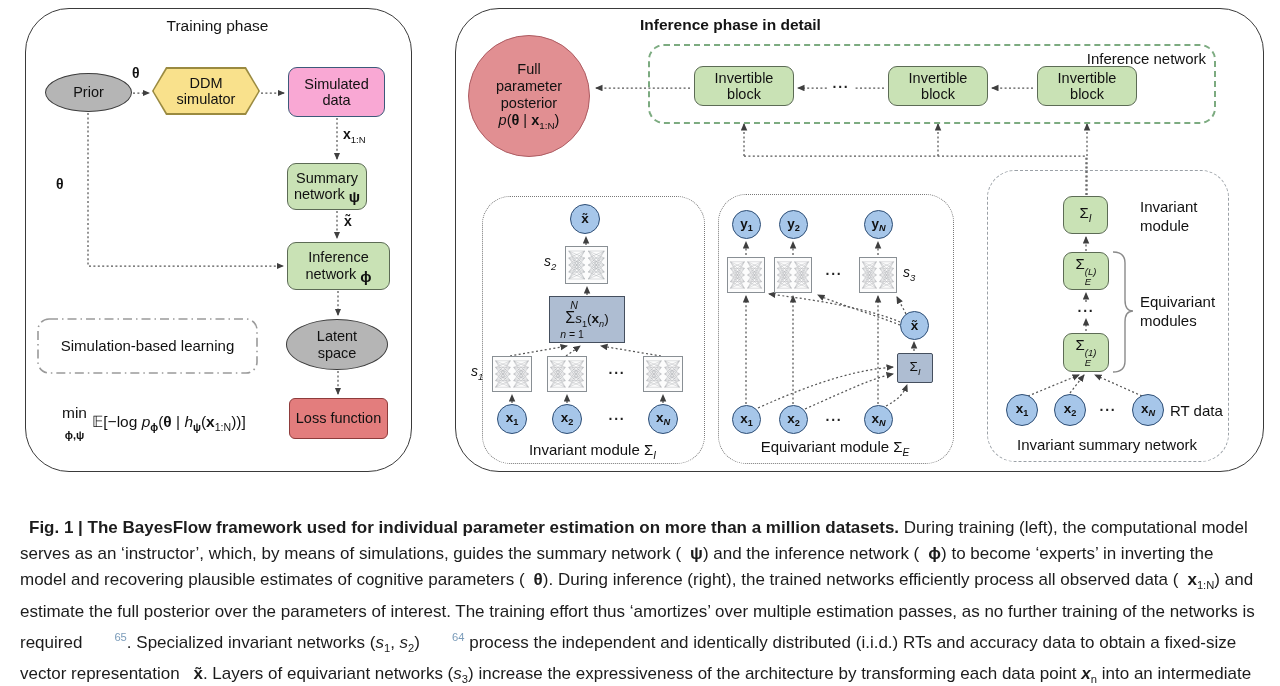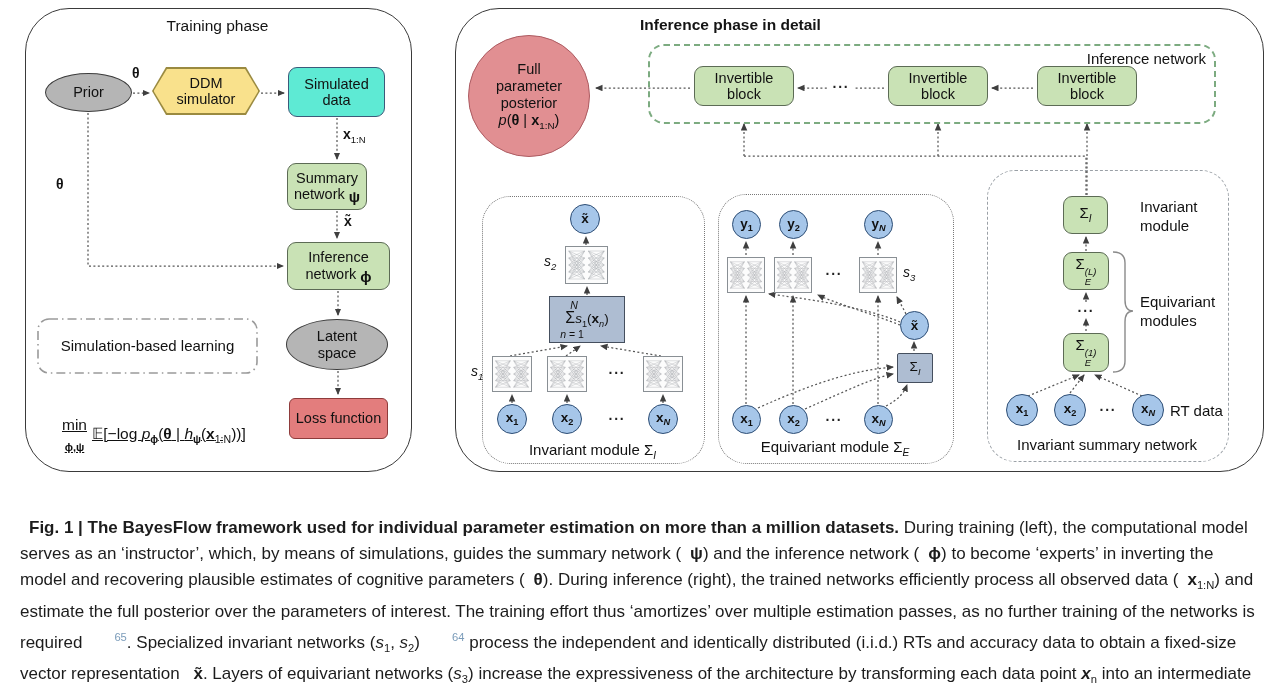--- a/index.html
+++ b/index.html
@@ -4,21 +4,21 @@
 <style>
   html,body{margin:0;padding:0;background:#fff;}
   body{width:1280px;height:686px;position:relative;font-family:"Liberation Sans",sans-serif;color:#111;}
   .panel{position:absolute;border:1.6px solid #3a3a3a;border-radius:44px;background:#fff;z-index:0;}
   #overlay{position:absolute;left:0;top:0;z-index:1;pointer-events:none;}
   .node{position:absolute;display:flex;flex-direction:column;align-items:center;justify-content:center;
         text-align:center;font-size:14.5px;line-height:1.12;z-index:2;box-sizing:border-box;}
   .rect{border:1.5px solid;border-radius:9px;}
   .ellipse{border:1.6px solid #3d3d3d;border-radius:50%;background:#b5b5b5;}
   .green{background:#c9e2b5;border-color:#5c6b55;}
-  .blue{background:#5eead4;border-color:#3c5a7a;}
+  .blue{background:#f9a8d4;border-color:#3c5a7a;}
   .red{background:#e37d7d;border-color:#8e3b3b;border-radius:6px;}
   .slate{background:#aebdd2;border-color:#454f5e;border-radius:2px;}
   .hexo{position:absolute;z-index:2;background:#9a8a40;clip-path:polygon(13% 0,87% 0,100% 50%,87% 100%,13% 100%,0 50%);}
   .hexi{position:absolute;inset:1.6px;background:#f9e18c;clip-path:polygon(13% 0,87% 0,100% 50%,87% 100%,13% 100%,0 50%);
         display:flex;flex-direction:column;align-items:center;justify-content:center;font-size:14.5px;line-height:1.12;}
   .circle{border-radius:50%;border:1.6px solid #2e4e75;background:#a6c6e9;font-weight:700;font-size:13.5px;}
   .circle sub, .nodesub{font-size:68%;vertical-align:-0.3em;}
   .bigcircle{border-radius:50%;border:1.6px solid #ad5c62;background:#e18f92;}
   .title{position:absolute;font-size:15.5px;color:#141414;z-index:2;}
   .dashgreen{position:absolute;border:2px dashed #7cab80;border-radius:16px;z-index:1;}
@@ -158,21 +158,21 @@
 </div>
 
 <div class="node rect red" style="left:289px;top:398px;width:99px;height:41px;">
     <span>Loss function</span>
   </div>
 
 <div class="node" style="left:38px;top:319px;width:219px;height:54px;font-size:15px;">
     <span>Simulation-based learning</span>
   </div>
 
-<div class="formula" style="left:62px;top:418px;height:34px;text-decoration:underline;">
+<div class="formula" style="left:62px;top:406px;height:34px;">
   <span class="minstack">
     <span>min</span>
     <span class="msub">ϕ,ψ</span>
   </span>
   <span><span>𝔼[−log </span><i>p</i><sub class="sym">ϕ</sub><span>(</span><b>θ</b><span> | </span><i>h</i><sub class="sym">ψ</sub><span>(</span><b>x</b><sub>1:N</sub><span>))]</span></span>
 </div>
 
 <div class="panel" style="left:455px;top:8px;width:807px;height:462px;"></div>
 <div class="title" style="left:640px;top:16px;width:370px;text-align:left;font-weight:bold;">Inference phase in detail</div>
 

